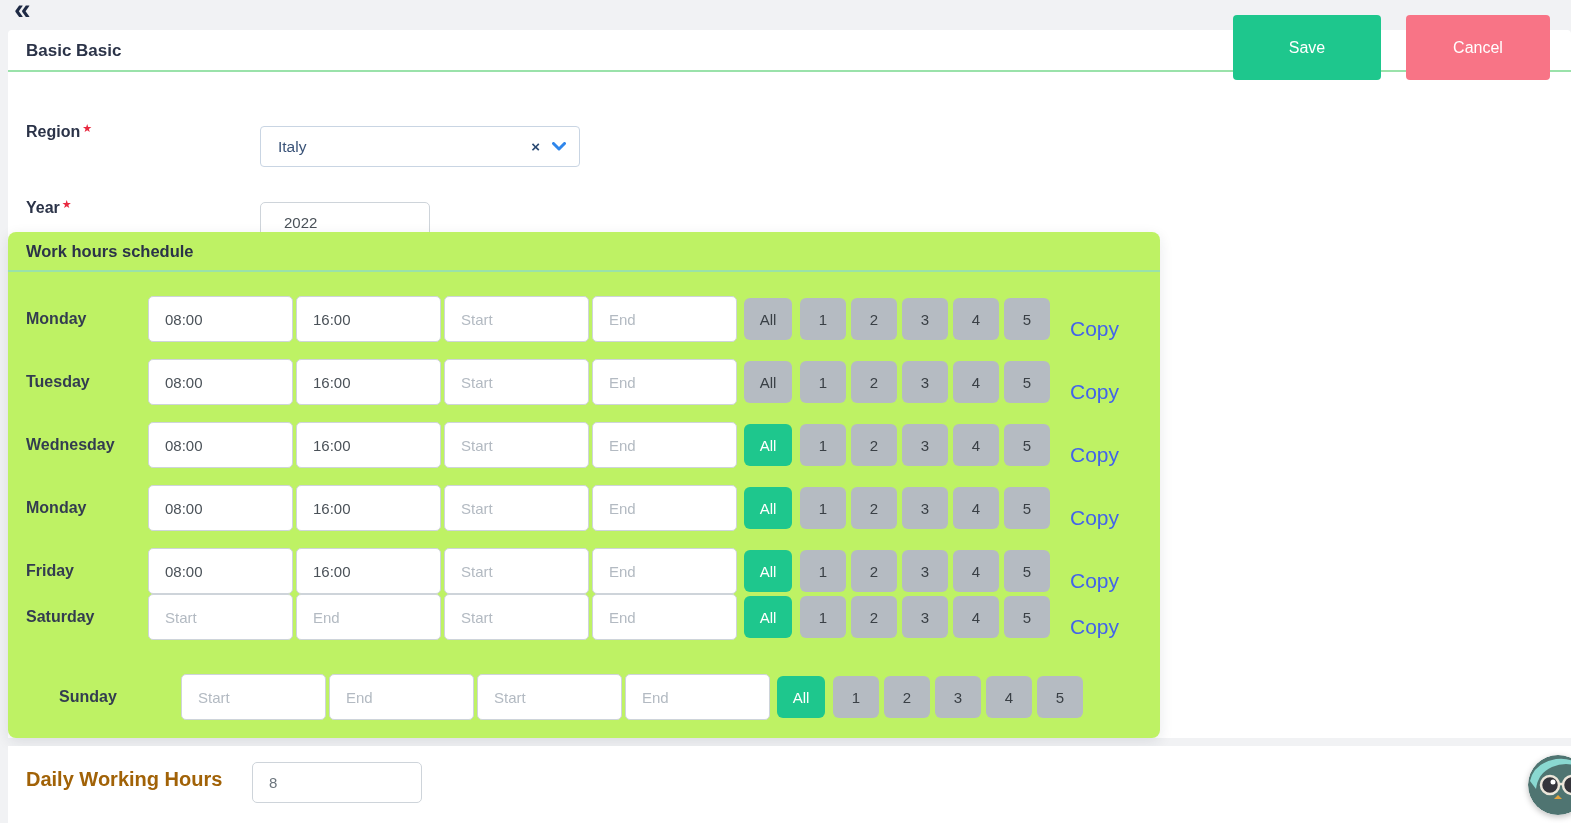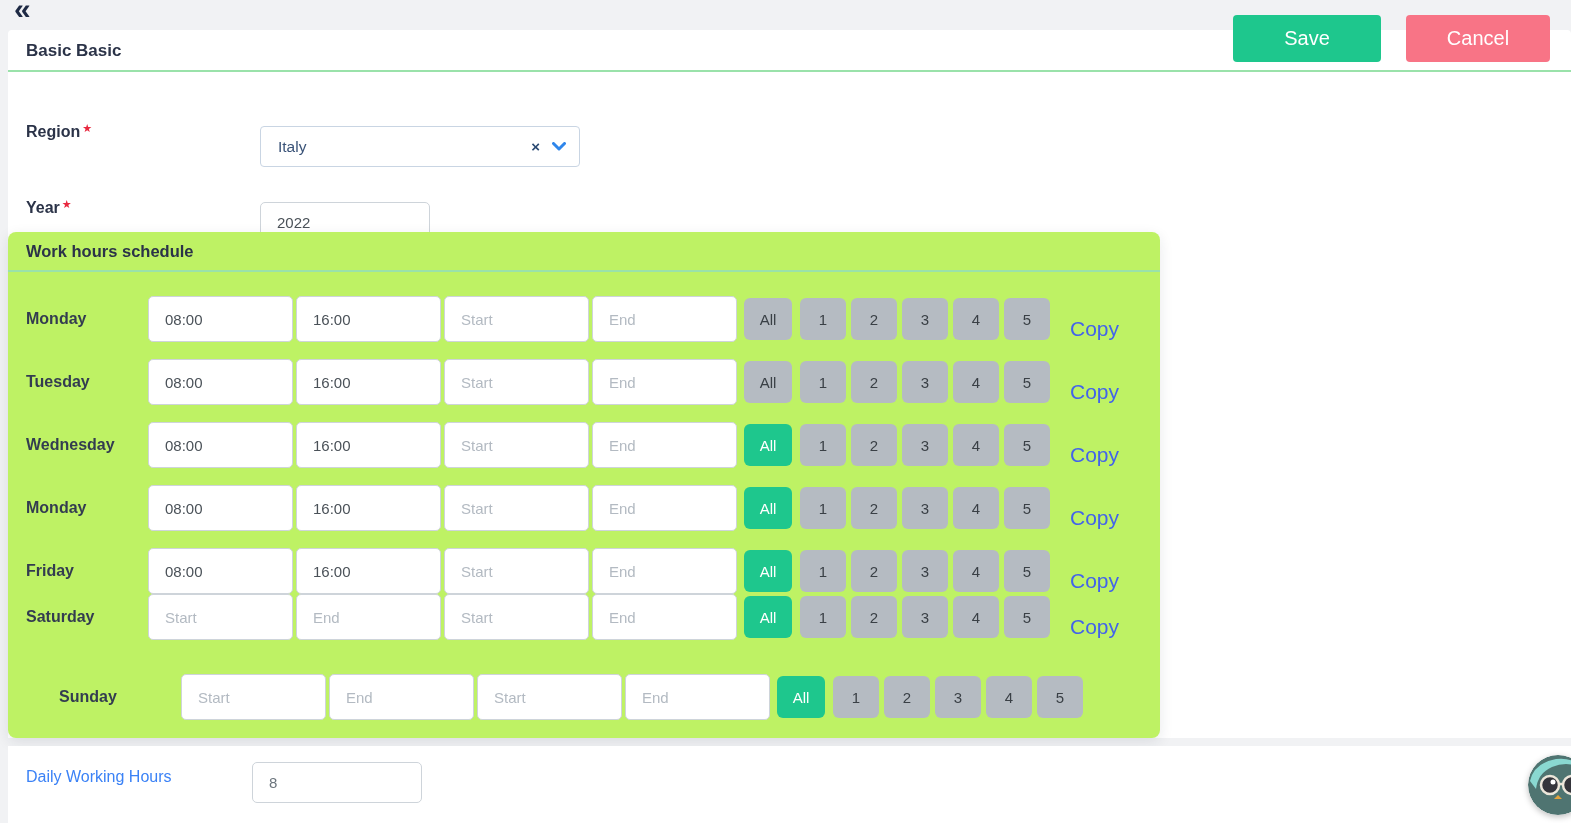--- a/index.html
+++ b/index.html
@@ -20,43 +20,43 @@
     background:#ffffff;border-radius:4px 4px 0 0;
   }
   .panel1-header{
     position:absolute;left:0;top:0;width:100%;height:42px;
     border-bottom:2px solid #9ae2aa;box-sizing:border-box;
   }
   .panel-title{
     position:absolute;left:18px;top:11px;font-size:17px;font-weight:700;color:#2b3348;
   }
   .btn{
-    position:absolute;top:15px;height:47px;border:none;border-radius:4px;
-    color:#ffffff;font-size:20px;font-family:inherit;cursor:pointer;z-index:5;
+    position:absolute;top:15px;height:65px;border:none;border-radius:4px;
+    color:#ffffff;font-size:16px;font-family:inherit;cursor:pointer;z-index:5;
   }
   .btn-save{left:1233px;width:148px;background:#1ec78d;}
   .btn-cancel{left:1406px;width:144px;background:#f87486;}
   
   .field-label{
     position:absolute;font-size:16px;font-weight:700;color:#2b3348;white-space:nowrap;
   }
   .req{color:#e8283f;font-size:11px;vertical-align:top;position:relative;top:-1px;margin-left:2px;}
   
   .select{
     position:absolute;left:252px;top:96px;width:320px;height:41px;box-sizing:border-box;
     border:1px solid #c9d5e3;border-radius:4px;background:#fff;cursor:pointer;
     display:flex;align-items:center;
   }
   .select-value{margin-left:17px;font-size:15.5px;color:#3a5378;flex:1;}
   .select-clear{font-size:15px;font-weight:700;color:#2b4a73;margin-right:12px;cursor:pointer;}
   .select-caret{margin-right:13px;display:flex;align-items:center;cursor:pointer;}
   
   .tinput{
     position:absolute;box-sizing:border-box;border:1px solid #ced4da;border-radius:5px;
-    font-size:15px;color:#4a5158;padding:0 0 0 16px;font-family:inherit;background:#fff;outline:none;
+    font-size:15px;color:#4a5158;padding:0 0 0 23px;font-family:inherit;background:#fff;outline:none;
   }
   .tinput::placeholder{color:#b3bac2;}
   .year-input{left:252px;top:172px;width:170px;height:41px;}
   
   .card{
     position:absolute;left:8px;top:232px;width:1152px;height:506px;background:#bef264;
     border-radius:8px;box-shadow:0 4px 14px rgba(25,39,60,0.10);
   }
   .card-header{
     position:absolute;left:0;top:0;width:100%;height:40px;
@@ -82,21 +82,21 @@
     position:absolute;top:2px;width:46px;height:42px;border:none;border-radius:6px;
     background:#b5bbc2;color:#3a4046;font-size:15px;font-family:inherit;cursor:pointer;
   }
   .copy{
     position:absolute;left:1062px;bottom:1px;font-size:21px;color:#4263eb;cursor:pointer;text-decoration:none;
   }
   
   .panel2{
     position:absolute;left:8px;top:746px;width:1563px;height:77px;background:#ffffff;
   }
-  .daily-label{left:18px;top:22px;position:absolute;font-size:16px;font-weight:400;color:#3b82f6;}
+  .daily-label{left:18px;top:22px;position:absolute;font-size:20px;font-weight:700;color:#a16207;}
   .daily-input{left:244px;top:16px;width:170px;height:41px;position:absolute;box-sizing:border-box;
     border:1px solid #ced4da;border-radius:5px;font-size:15px;color:#6c757d;padding-left:16px;
     font-family:inherit;outline:none;}
   
   .mascot{
     position:absolute;left:1528px;top:755px;width:60px;height:60px;border-radius:50%;
     overflow:hidden;cursor:pointer;box-shadow:0 2px 6px rgba(0,0,0,0.25);
   }
 </style>
 </head>

